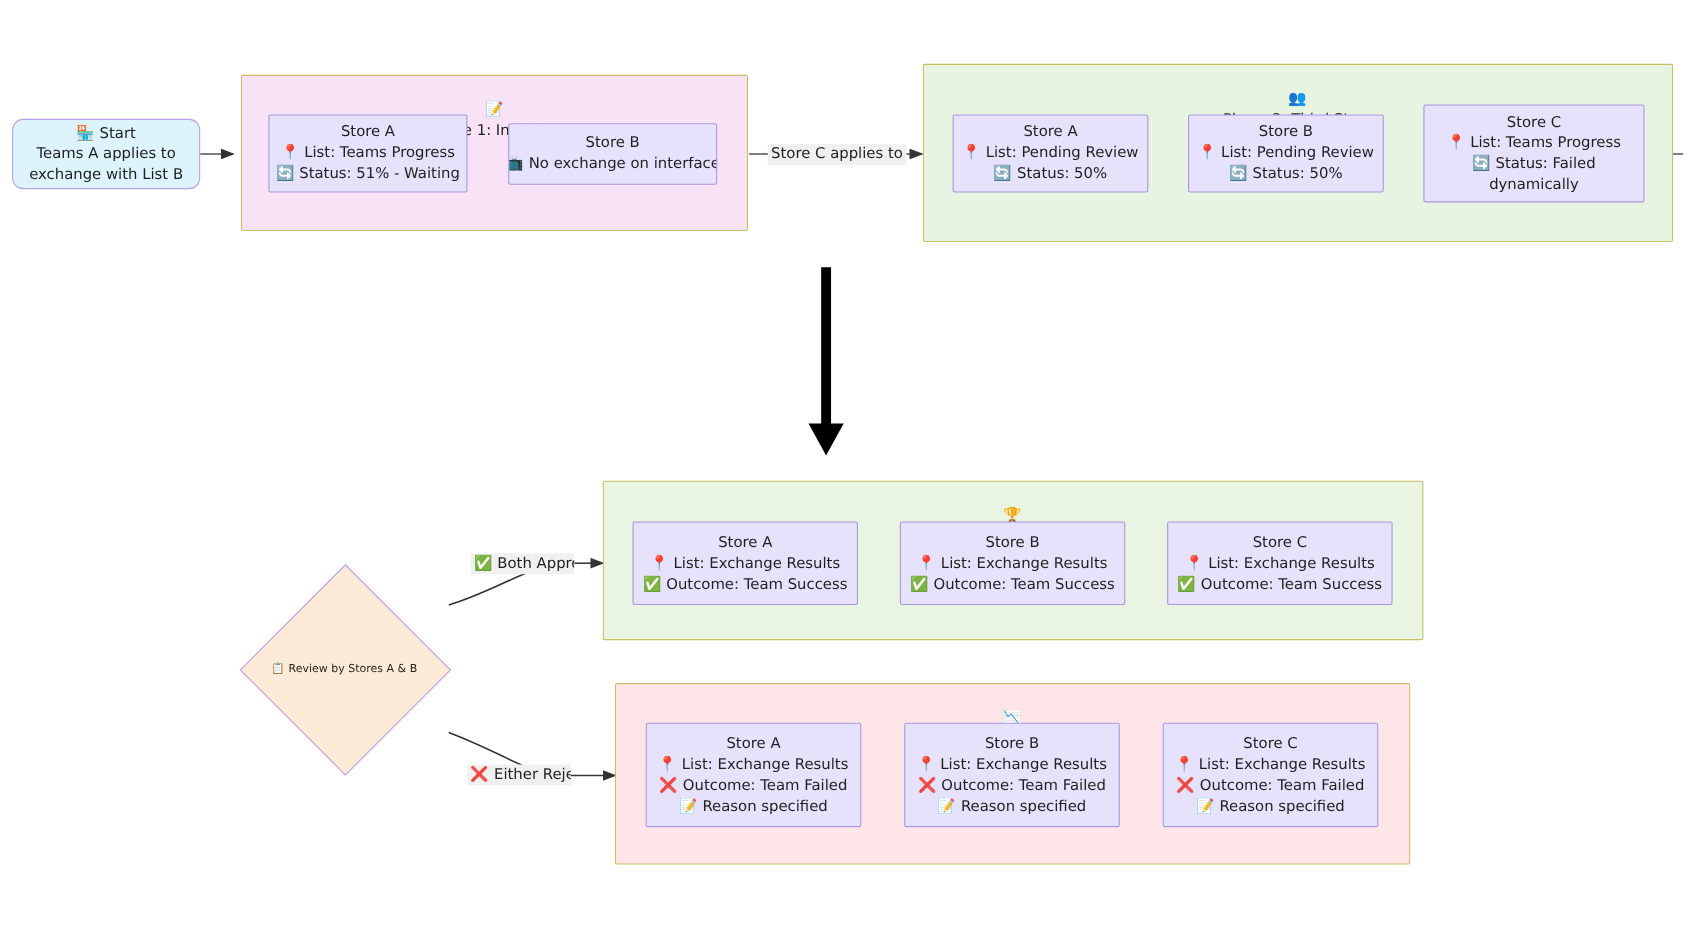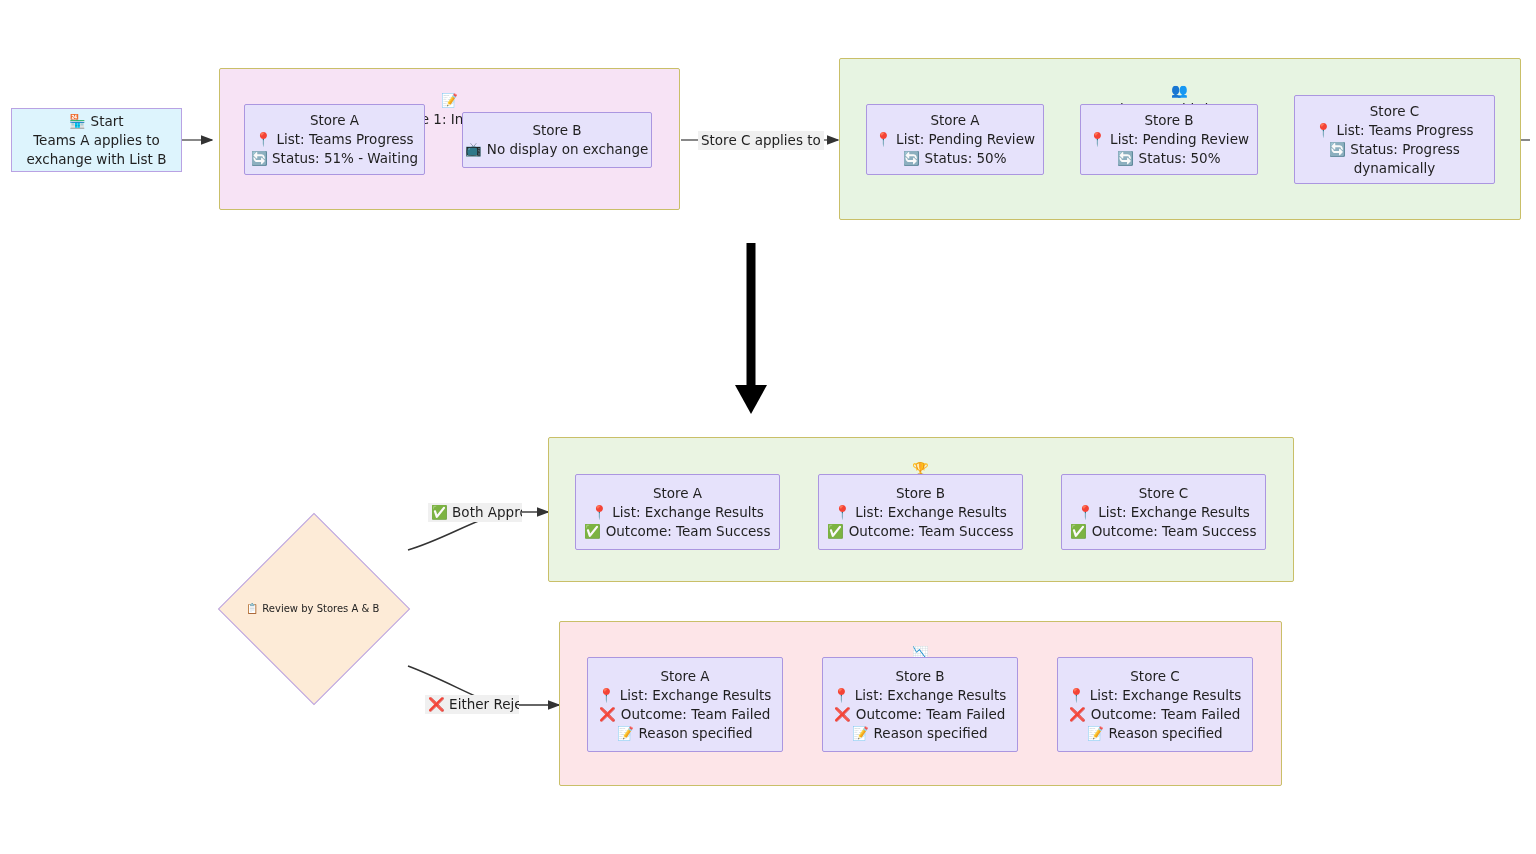--- a/index.html
+++ b/index.html
@@ -37,21 +37,21 @@
     overflow: hidden;
   }
   .node .ln {
     display: block;
     white-space: nowrap;
   }
 
   .start-node {
     background: #ddf4fd;
     border: 1.3px solid #b9a2e3;
-    border-radius: 0;
+    border-radius: 10px;
   }
 
   .store-node {
     background: #e6e2fb;
     border: 1.3px solid #ab96e0;
     border-radius: 2px;
   }
 
   
   .phase {
@@ -184,21 +184,21 @@
     <div class="ln">
       <span class="emoji">🔄</span>
       <span>Status: 51% - Waiting</span>
     </div>
   </div>
 
   <div class="node store-node" style="left:462px; top:112px; width:190px; height:56px;">
     <div class="ln">Store B</div>
     <div class="ln">
       <span class="emoji">📺</span>
-      <span>No display on exchange</span>
+      <span>No exchange on interface</span>
     </div>
   </div>
 
   <div class="edge-label" style="left:698px; top:131px; width:126px;">
     <span>Store C applies to join</span>
   </div>
 
   <div class="phase phase-2" style="left:839px; top:58px; width:682px; height:162px;">
     <div class="phase-title" style="top:3px;">
       <span class="emoji">👥</span>
@@ -232,21 +232,21 @@
   </div>
 
   <div class="node store-node" style="left:1294px; top:95px; width:201px; height:89px;">
     <div class="ln">Store C</div>
     <div class="ln">
       <span class="emoji">📍</span>
       <span>List: Teams Progress</span>
     </div>
     <div class="ln">
       <span class="emoji">🔄</span>
-      <span>Status: Progress</span>
+      <span>Status: Failed</span>
     </div>
     <div class="ln">dynamically</div>
   </div>
 
   <div class="diamond-wrap" style="left:218px; top:513px; width:190px; height:190px;">
     <div class="diamond" style="left:28px; top:28px;"></div>
     <div class="diamond-label">
       <span class="emoji">📋</span>
       <span>Review by Stores A &amp; B</span>
     </div>

